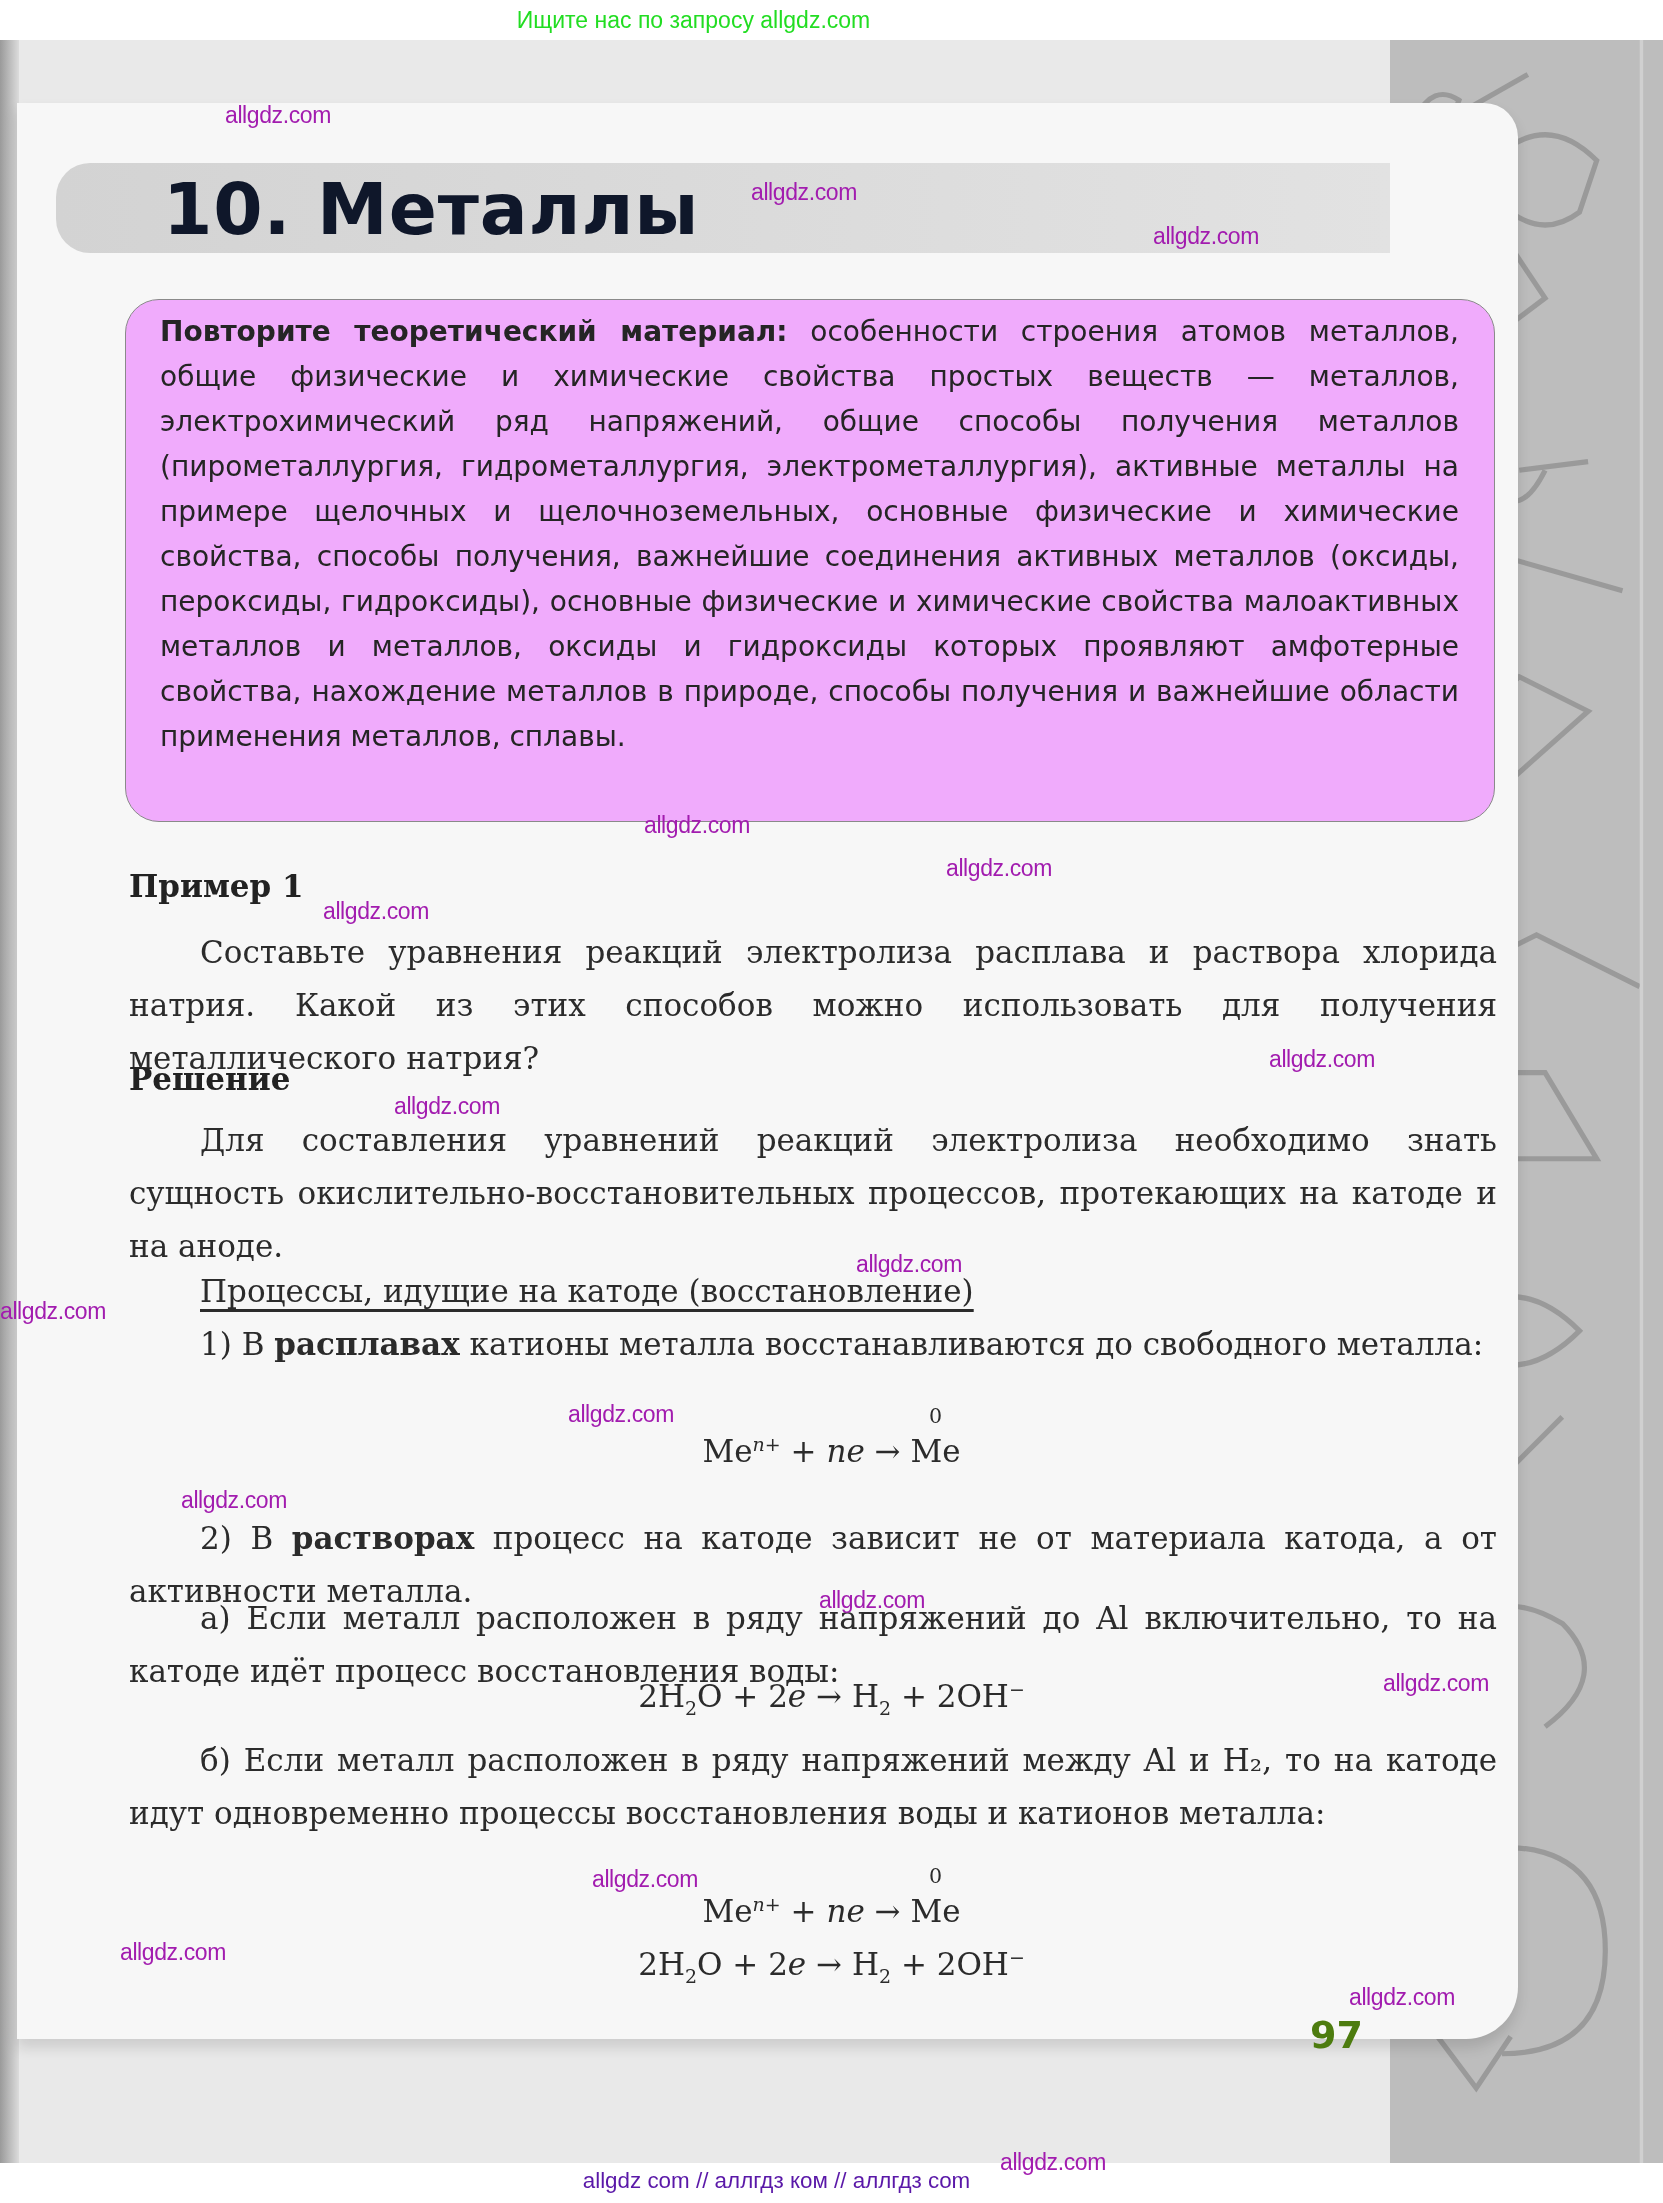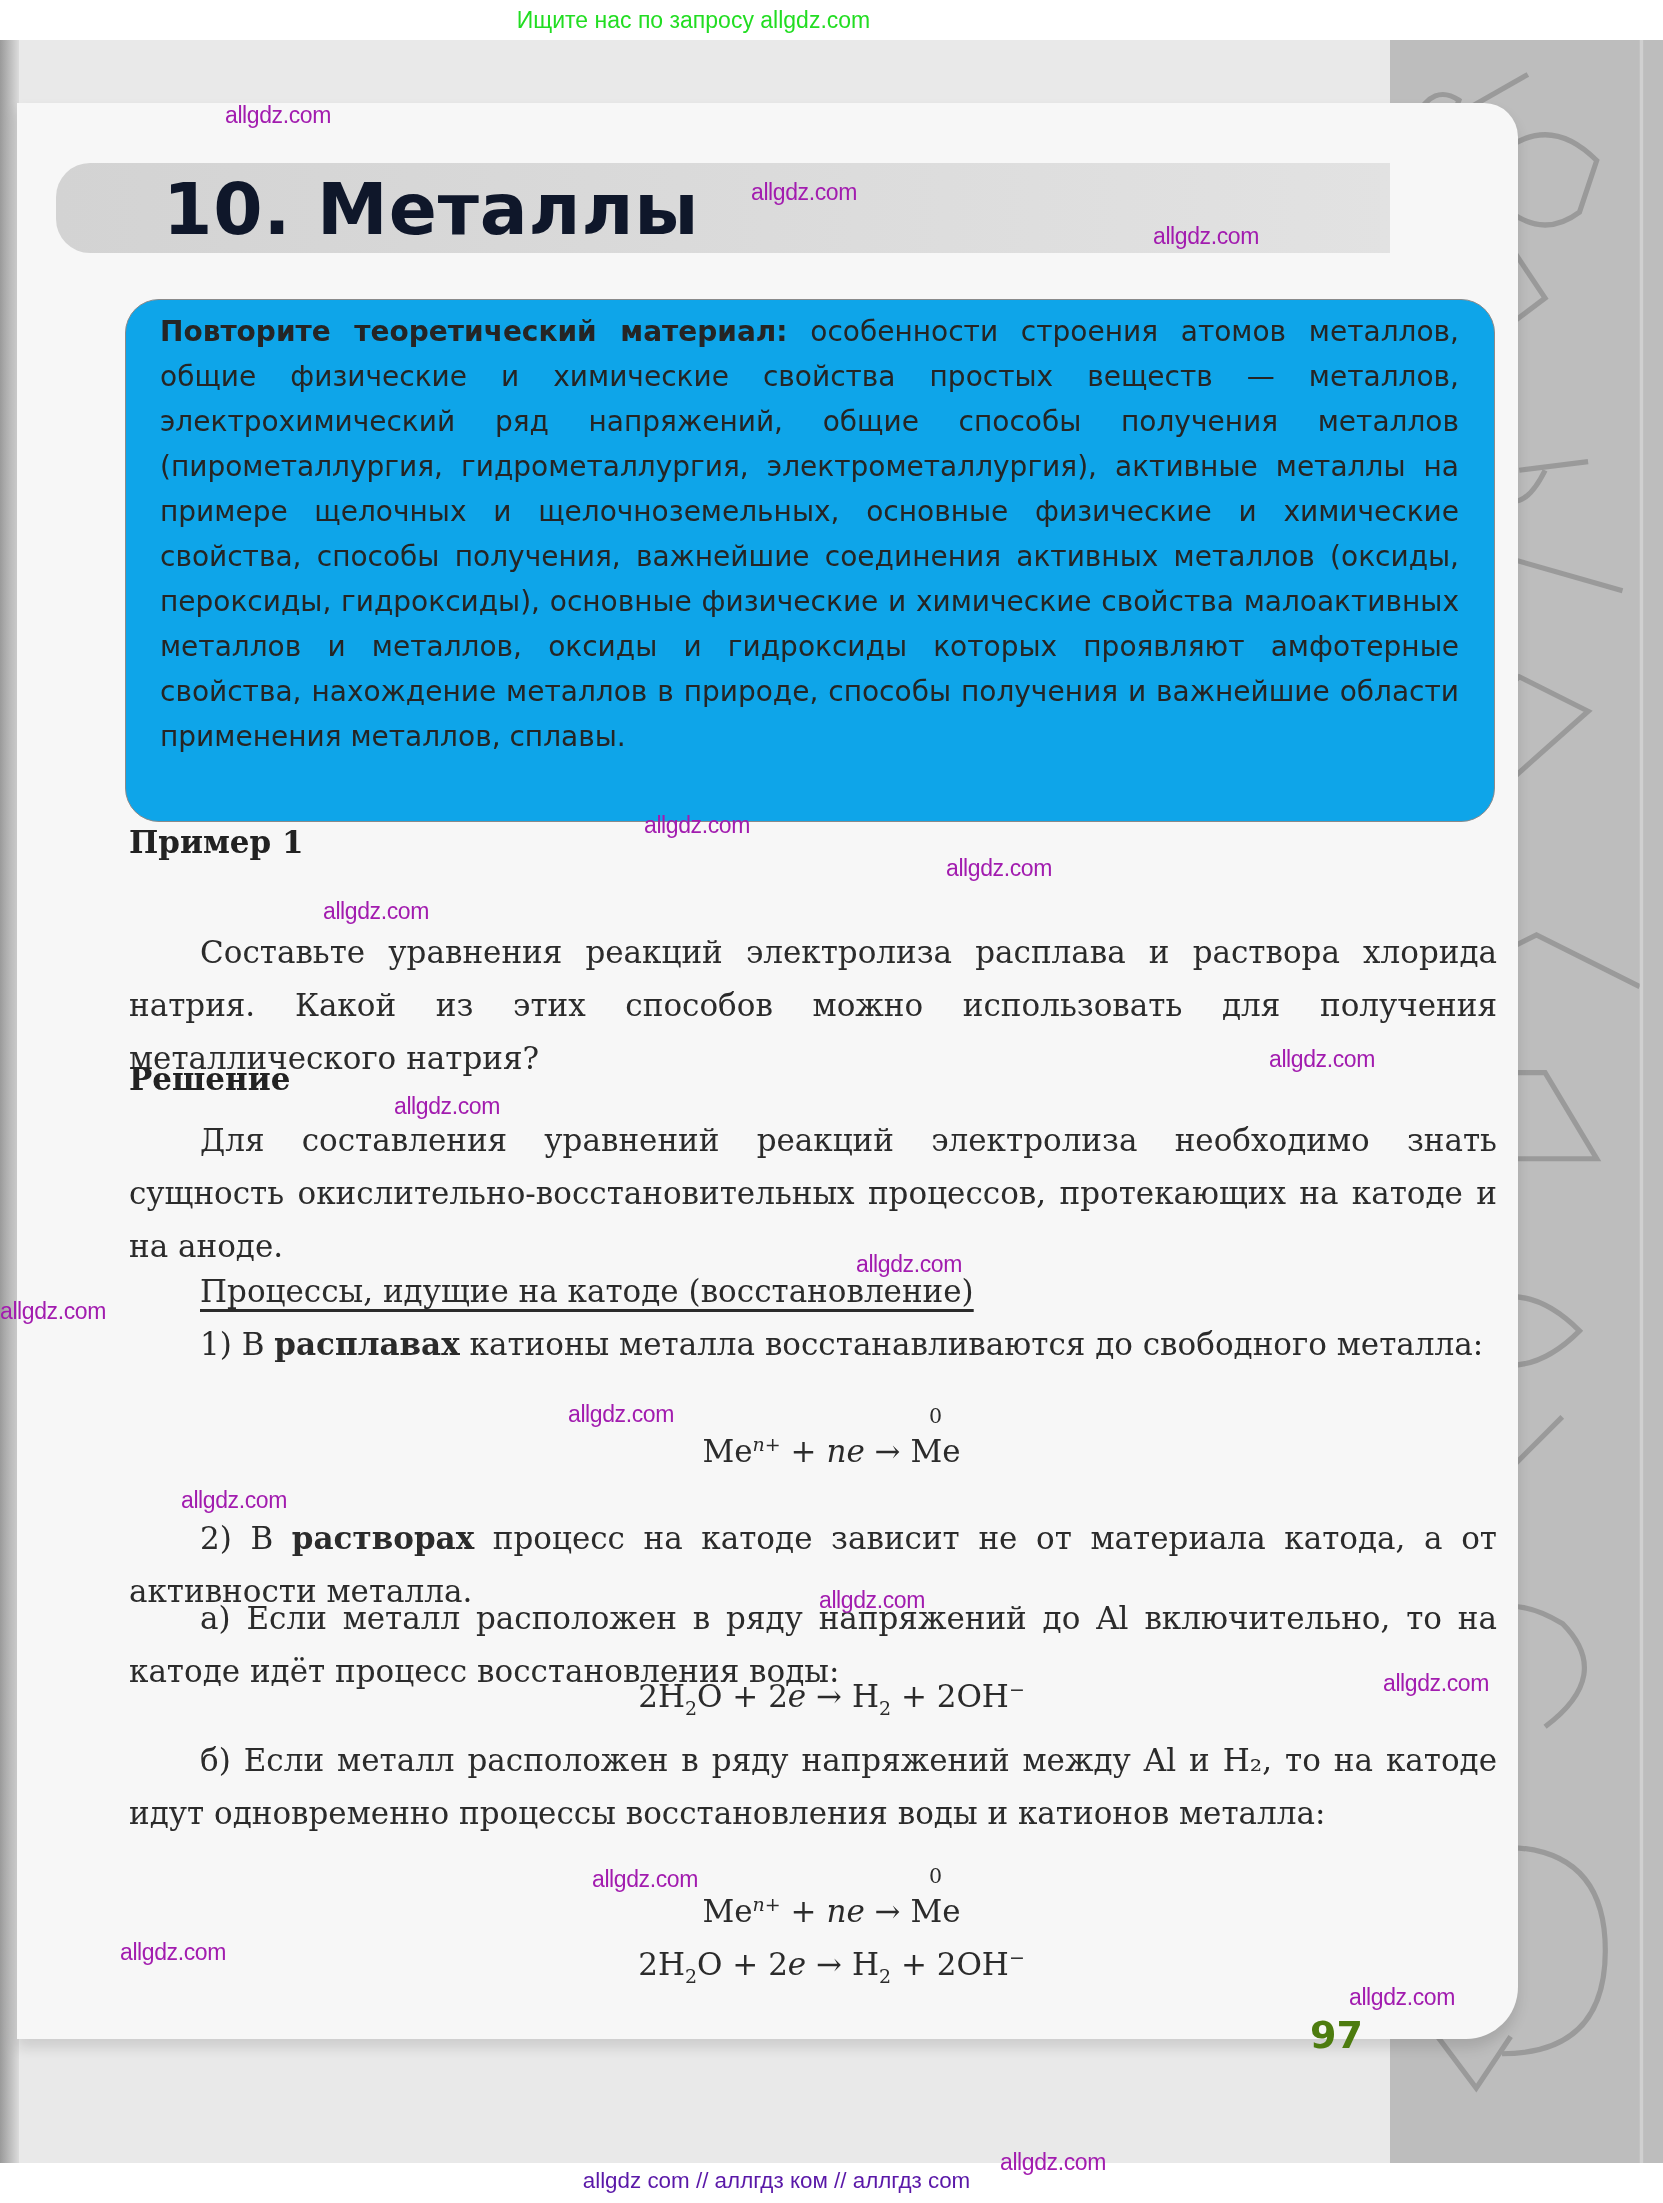--- a/index.html
+++ b/index.html
@@ -45,21 +45,21 @@
     border-radius:34px 0 0 34px;
   }
   .title {
     position:absolute; left:163px; top:168px;
     font-family:"DejaVu Sans", sans-serif; font-weight:bold;
     font-size:71px; letter-spacing:0.9px; color:#0f172a;
   }
   .theory-box {
     position:absolute; left:125px; top:299px; width:1370px; height:523px;
     border:1.7px solid #8a8a8a; border-radius:34px;
-    box-sizing:border-box; background:#0ea5e9;
+    box-sizing:border-box; background:#f0abfc;
   }
   .theory-text {
     position:absolute; left:34px; top:8.6px; width:1299px;
     font-family:"DejaVu Sans", sans-serif; font-size:28px;
     line-height:45px; text-align:justify; color:#252525;
   }
   .theory-text b { font-weight:bold; }
   .body {
     position:absolute; left:129px; width:1368px;
     font-size:31px; line-height:53px; text-align:justify; color:#2b2b2b;
@@ -122,21 +122,21 @@
 </div>
 
 <div class="panel"></div>
 <div class="title-band"></div>
 <div class="title">10. Металлы</div>
 
 <div class="theory-box">
   <div class="theory-text"><b>Повторите теоретический материал:</b><span> особенности строения атомов металлов, общие физические и химические свойства простых веществ — металлов, электрохимический ряд напряжений, общие способы получения металлов (пирометаллургия, гидрометаллургия, электрометаллургия), активные металлы на примере щелочных и щелочноземельных, основные физические и химические свойства, способы получения, важнейшие соединения активных металлов (оксиды, пероксиды, гидроксиды), основные физические и химические свойства малоактивных металлов и металлов, оксиды и гидроксиды которых проявляют амфотерные свойства, нахождение металлов в природе, способы получения и важнейшие области применения металлов, сплавы.</span></div>
 </div>
 
-<div class="heading" style="top:824px;text-align:center;">Пример 1</div>
+<div class="heading" style="top:868px;text-align:center;">Пример 1</div>
 <div class="body indent" style="top:903px;margin-top:23px;">Составьте уравнения реакций электролиза расплава и раствора хлорида натрия. Какой из этих способов можно использовать для получения металлического натрия?</div>
 
 <div class="heading" style="top:1061px;">Решение</div>
 <div class="body indent" style="top:1114px;">Для составления уравнений реакций электролиза необходимо знать сущность окислительно-восстановительных процессов, протекающих на катоде и на аноде.</div>
 
 <div class="body indent" style="top:1265px;"><span class="underline">Процессы, идущие на катоде (восстановление)</span></div>
 
 <div class="body indent" style="top:1318px;"><span>1) В </span><b>расплавах</b><span> катионы металла восстанавливаются до свободного металла:</span></div>
 
 <div class="eq" style="top:1433px;">

